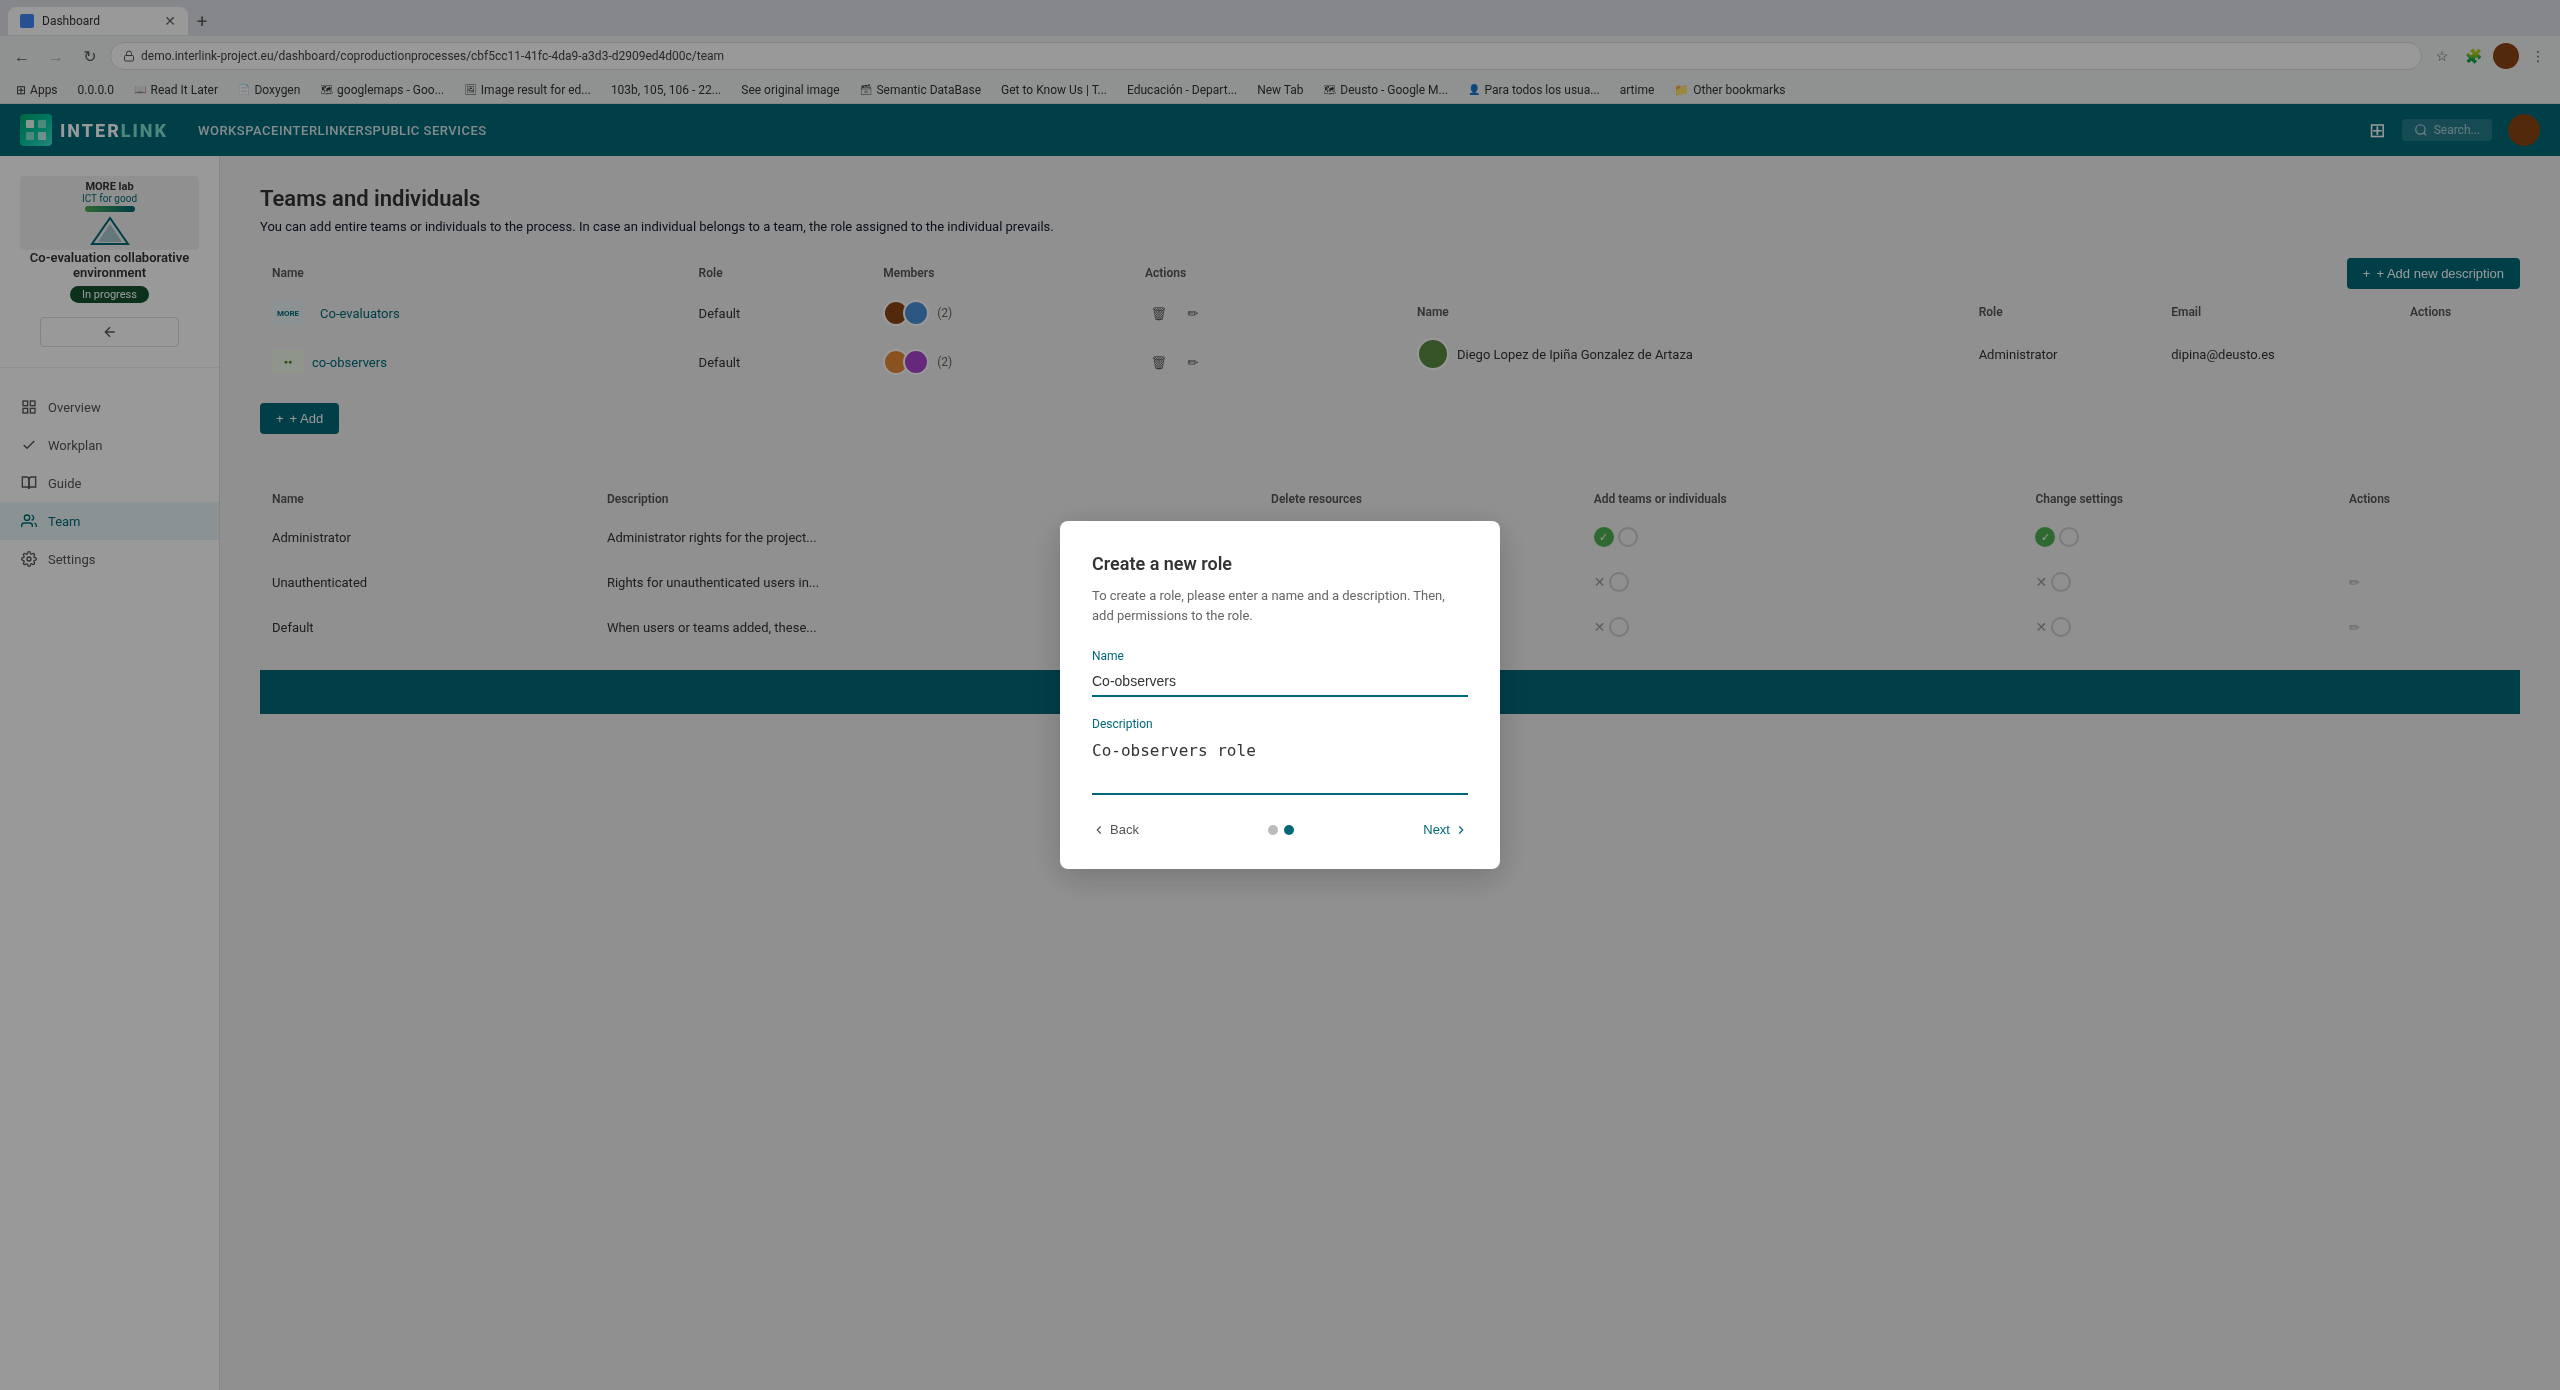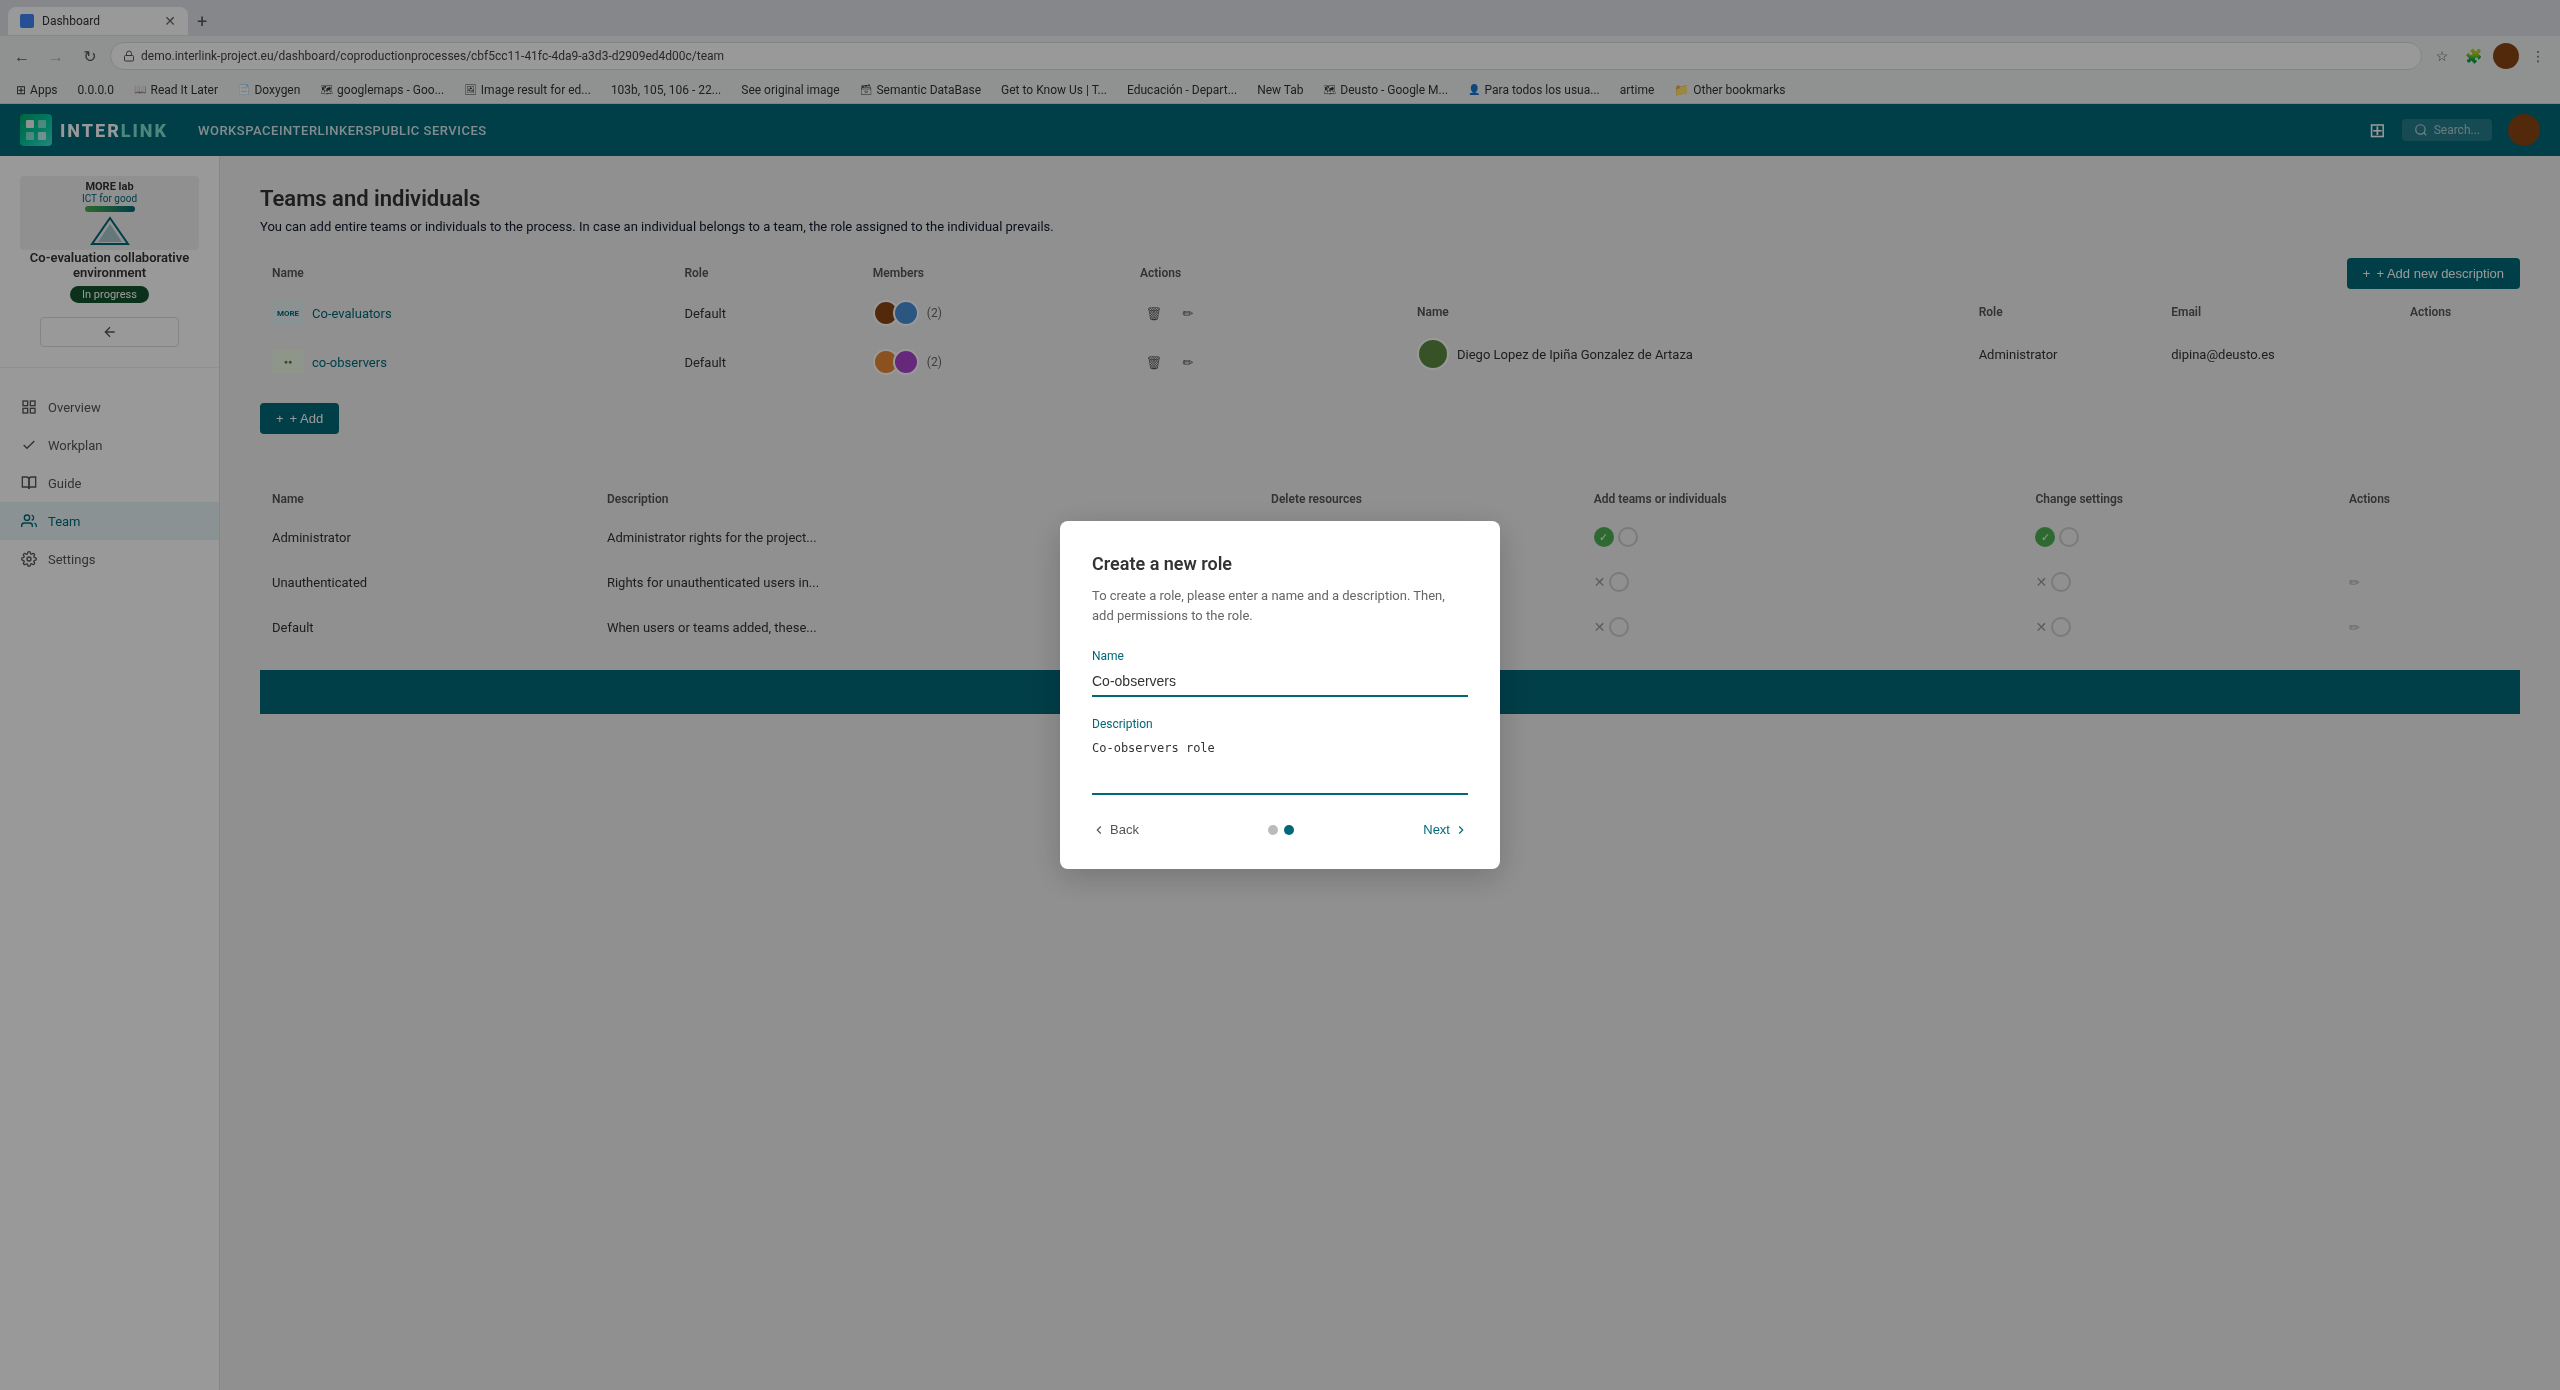--- a/index.html
+++ b/index.html
@@ -78,21 +78,21 @@
     .create-role-bar { background: #006878; color: white; text-align: center; padding: 14px; cursor: pointer; font-size: 14px; }
 
     
     .modal-overlay { position: fixed; top: 0; left: 0; width: 100%; height: 100%; background: rgba(0,0,0,0.4); z-index: 100; display: flex; align-items: center; justify-content: center; }
     .modal { background: white; border-radius: 8px; padding: 32px; width: 440px; position: relative; box-shadow: 0 8px 32px rgba(0,0,0,0.2); }
     .modal-title { font-size: 18px; font-weight: 600; color: #333; margin-bottom: 12px; }
     .modal-subtitle { color: #666; font-size: 13px; margin-bottom: 24px; line-height: 1.5; }
     .form-field { margin-bottom: 20px; }
     .form-label { font-size: 12px; color: #006878; margin-bottom: 4px; display: block; }
     .form-input { width: 100%; border: none; border-bottom: 2px solid #006878; padding: 6px 0; font-size: 14px; color: #333; outline: none; }
-    .form-textarea { width: 100%; border: none; border-bottom: 2px solid #006878; padding: 6px 0; font-size: 12px; color: #333; outline: none; resize: none; height: 60px; }
+    .form-textarea { width: 100%; border: none; border-bottom: 2px solid #006878; padding: 6px 0; font-size: 16px; color: #333; outline: none; resize: none; height: 60px; }
     .modal-footer { display: flex; align-items: center; justify-content: space-between; margin-top: 24px; }
     .modal-back-btn { display: flex; align-items: center; gap: 4px; color: #555; cursor: pointer; font-size: 13px; background: none; border: none; }
     .modal-dots { display: flex; gap: 6px; }
     .dot { width: 10px; height: 10px; border-radius: 50%; background: #bbb; }
     .dot.active { background: #006878; }
     .modal-next-btn { display: flex; align-items: center; gap: 4px; color: #006878; cursor: pointer; font-size: 13px; background: none; border: none; font-weight: 500; }
 
     
     .perm-check { display: inline-flex; align-items: center; gap: 4px; }
     .perm-check .check { background: #4caf50; color: white; border-radius: 50%; width: 20px; height: 20px; display: flex; align-items: center; justify-content: center; font-size: 11px; }
@@ -328,21 +328,21 @@
               <tr>
                 <th>Name</th>
                 <th>Role</th>
                 <th>Members</th>
                 <th>Actions</th>
               </tr>
             </thead>
             <tbody>
               <tr>
                 <td>
-                  <div style="display:flex;align-items:center;gap:8px;">
+                  <div style="display:flex;align-items:center;gap:16px;">
                     <div style="width:32px;height:24px;background:#e8f4f6;border-radius:2px;display:flex;align-items:center;justify-content:center;">
                       <span style="font-size:8px;color:#006878;font-weight:700;">MORE</span>
                     </div>
                     <span class="team-link">Co-evaluators</span>
                   </div>
                 </td>
                 <td>Default</td>
                 <td>
                   <div class="members-cell">
                     <div class="avatar-stack">

